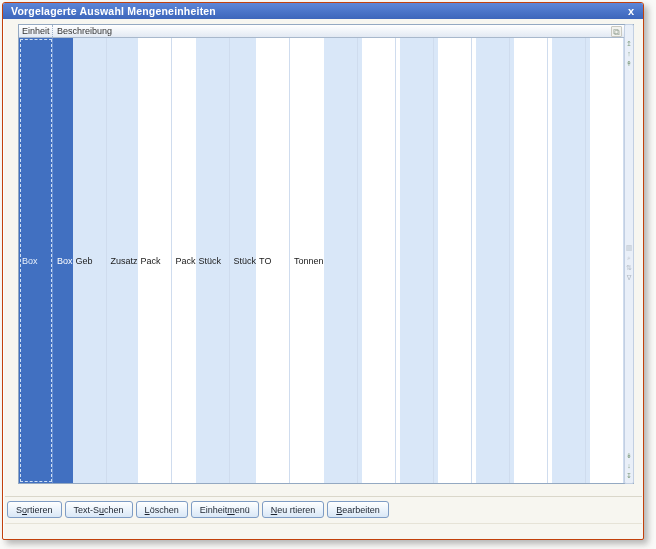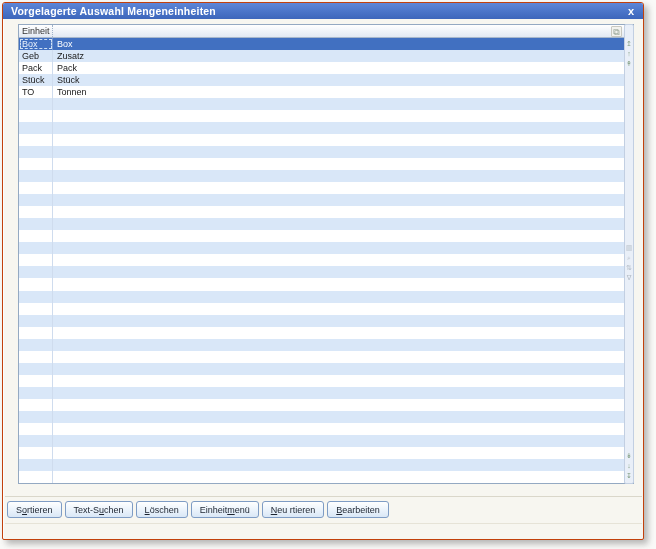--- a/index.html
+++ b/index.html
@@ -43,21 +43,21 @@
   }
   .gridheader {
     display:flex; height:13px; flex:0 0 13px;
     background:linear-gradient(180deg,#ffffff,#e2e9f3);
     border-bottom:1px solid #a8b8cc;
     font-size:9px; color:#333;
   }
   .hcell { display:flex; align-items:center; padding-left:3px; }
   .hcell.c1 { width:34px; flex:0 0 34px; border-right:1px dotted #9fb2c9; }
   .hcell.c2 { flex:1; padding-left:4px; }
-  .rows { flex:1; display:flex; flex-direction:column;justify-content:flex-end; }
+  .rows { flex:1; display:flex; flex-direction:row; }
   .row { flex:1; display:flex; font-size:9px; color:#1a1a1a; background:#ffffff; }
   .rows .row:nth-child(even) { background:#d9e7f8; }
   .cell { display:flex; align-items:center; overflow:hidden; white-space:nowrap; }
   .cell.c1 { width:34px; flex:0 0 34px; border-right:1px solid #cfdcee; padding-left:3px; }
   .cell.c2 { flex:1; padding-left:4px; }
   .rows .row.selected { background:#4170c1; color:#ffffff; }
   .rows .row.selected .cell.c1 {
     outline:1px dashed #cfe0f5; outline-offset:-2px;
     border-right-color:#6a90cf; color:#e8f0fb;
   }
@@ -99,20 +99,21 @@
 <div class="window">
 
   <div class="titlebar">
     <span class="title">Vorgelagerte Auswahl Mengeneinheiten</span>
     <span class="close">x</span>
   </div>
 
   <div class="grid">
     <div class="gridheader">
       <div class="hcell c1">Einheit</div>
+      <div class="hcell c2">Beschreibung</div>
     </div>
     <div class="rows" id="rows">
         <div class="row selected">
           <div class="cell c1">Box</div>
           <div class="cell c2">Box</div>
         </div>
         <div class="row">
           <div class="cell c1">Geb</div>
           <div class="cell c2">Zusatz</div>
         </div>

